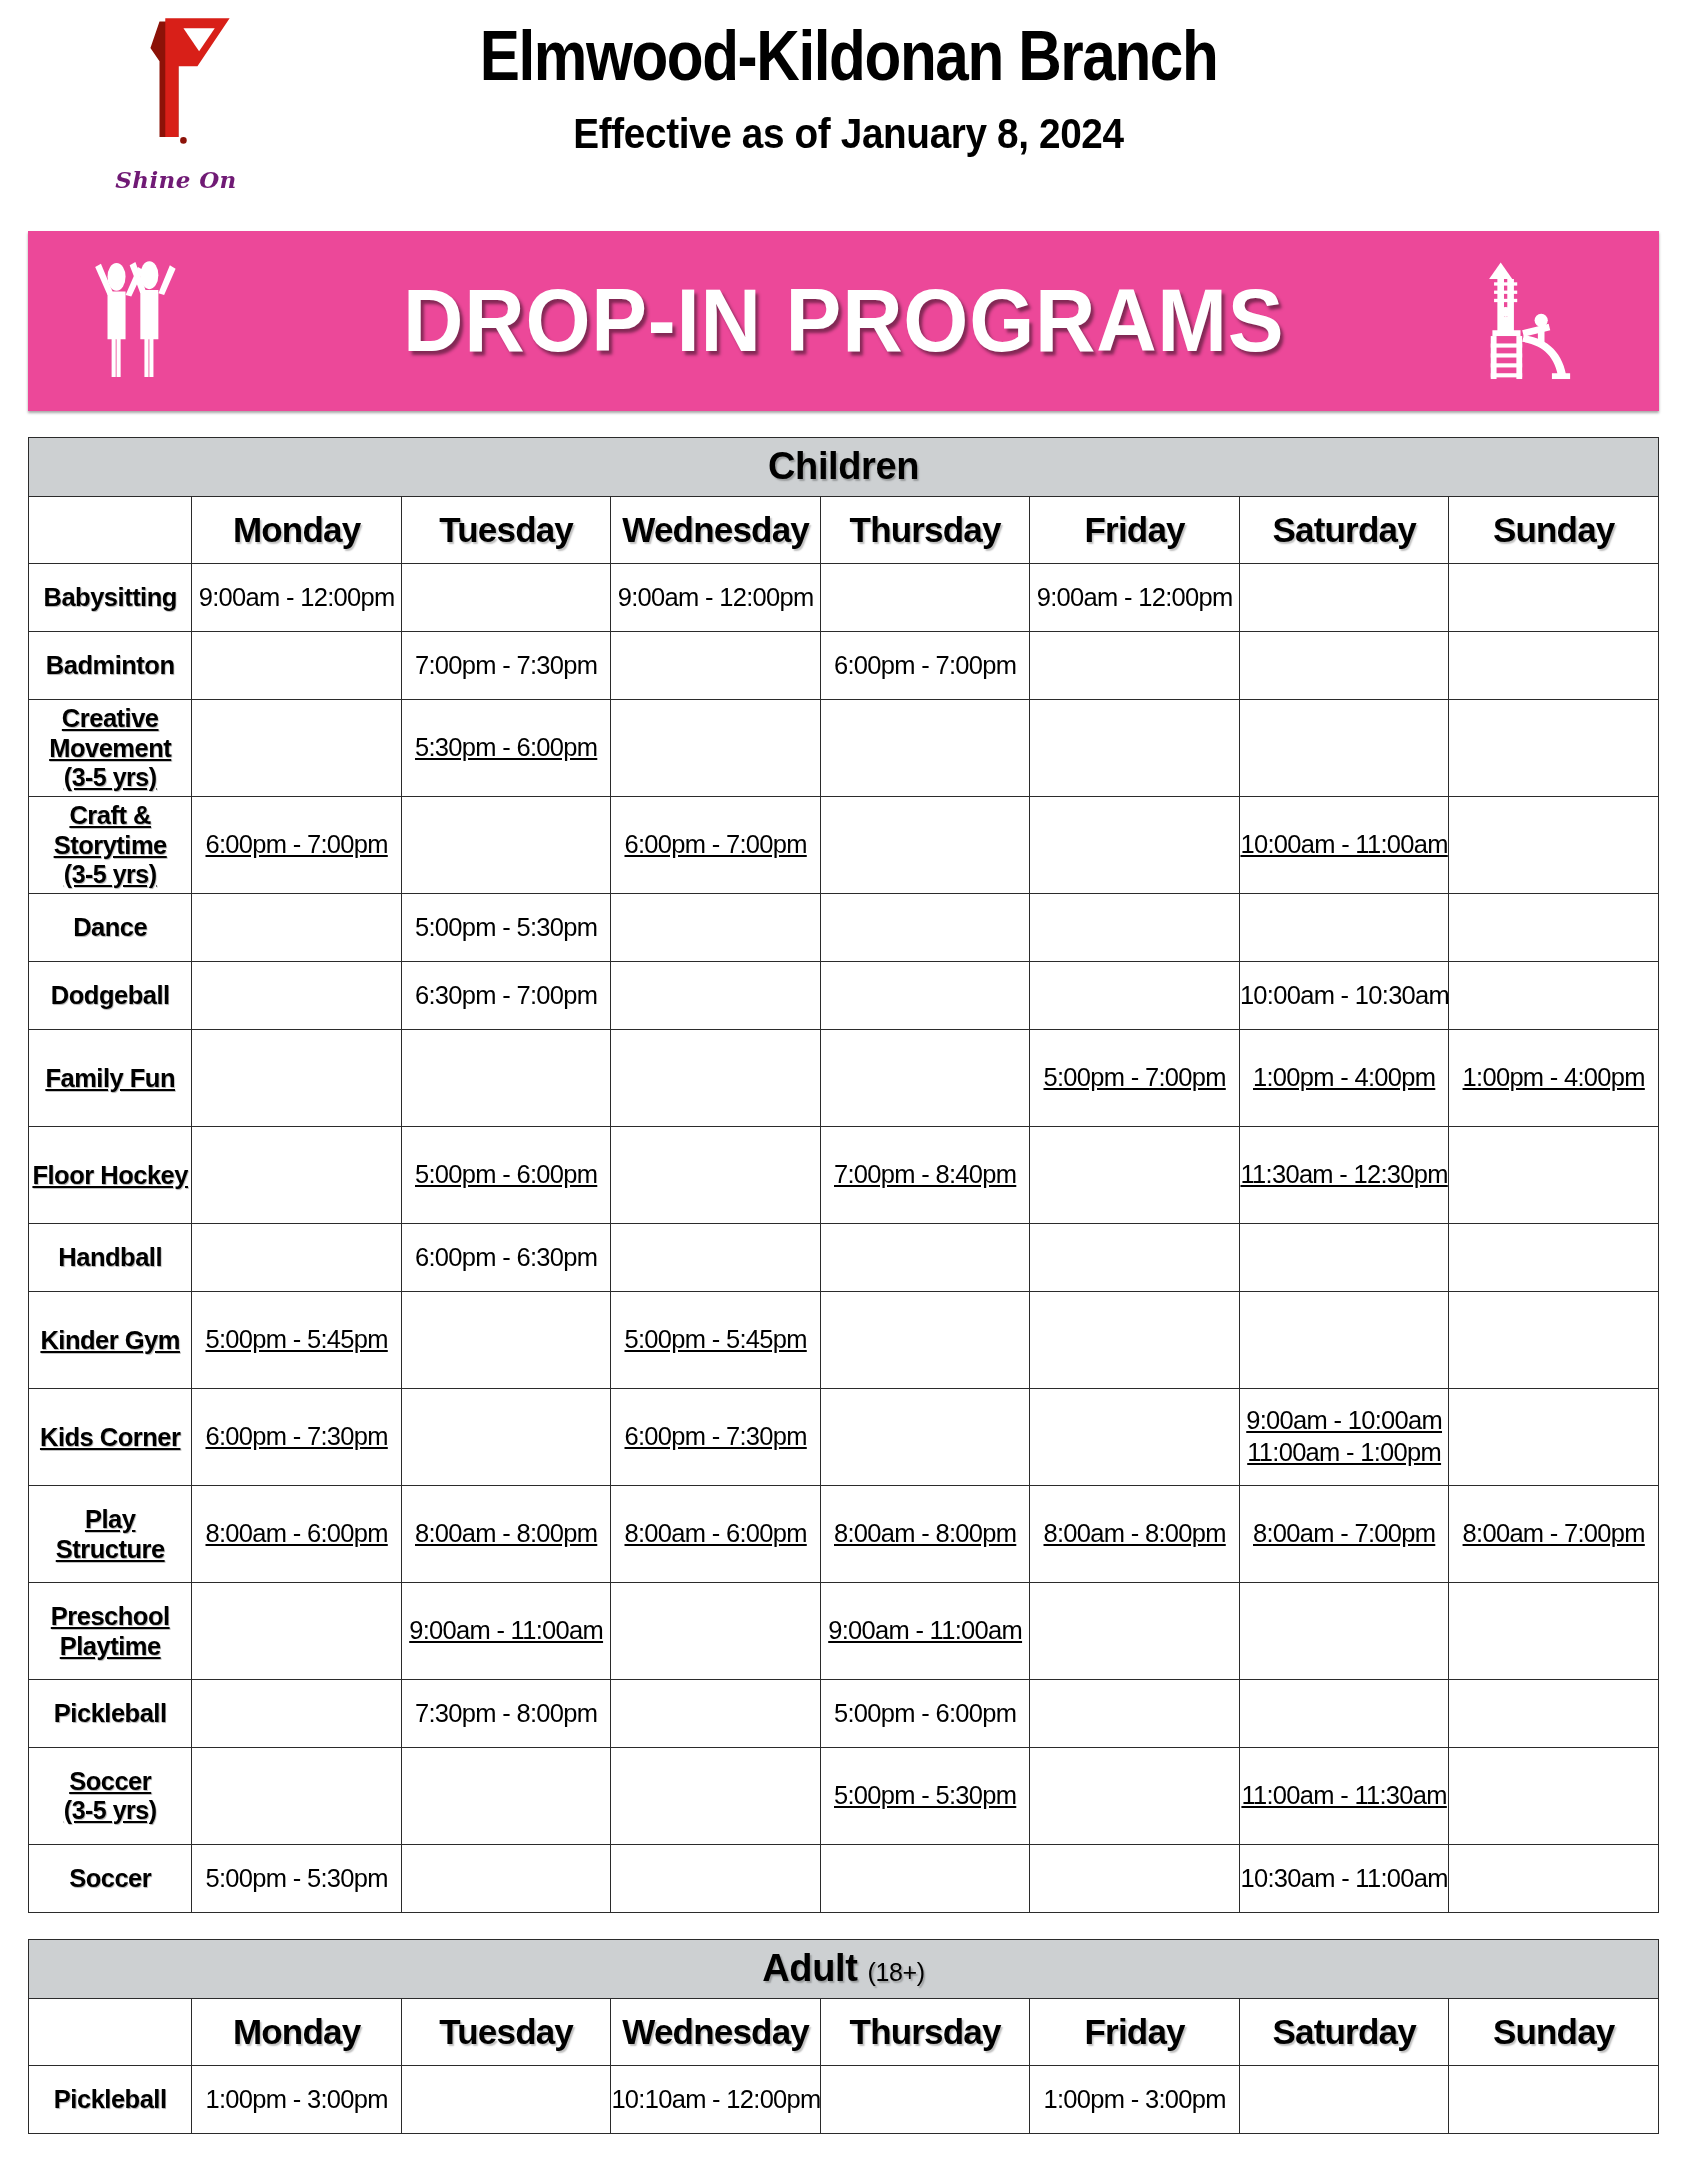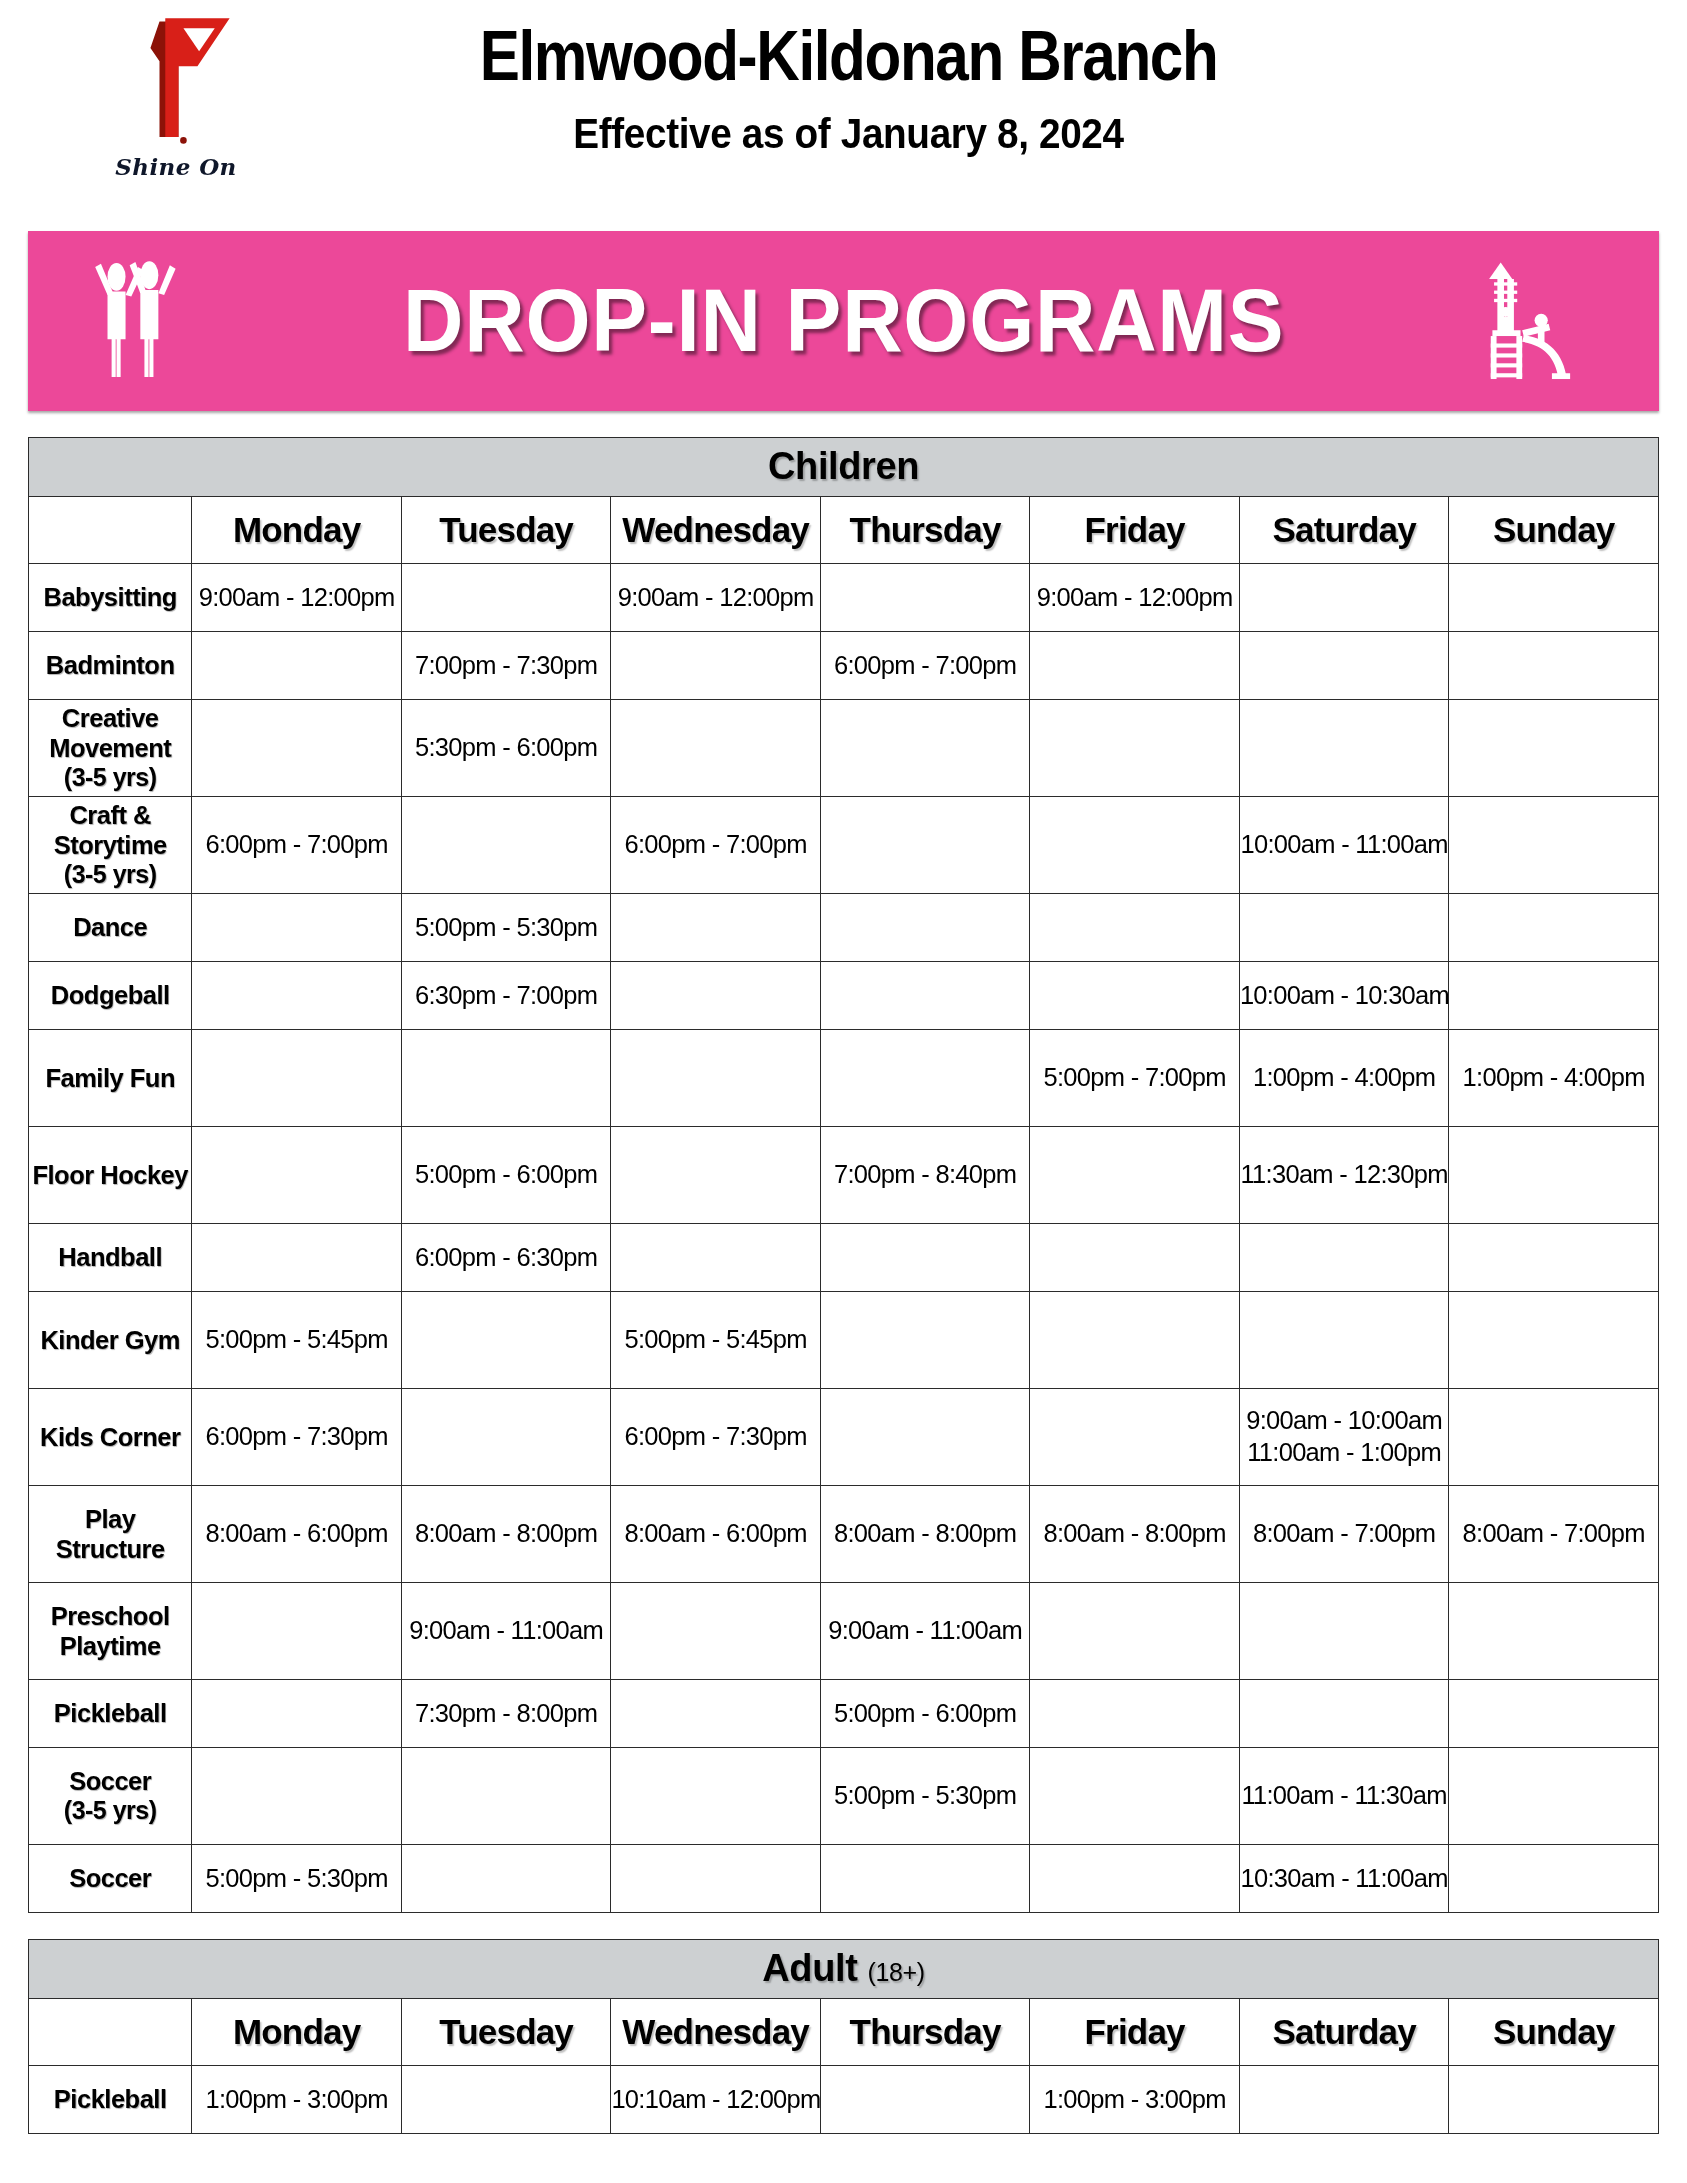--- a/index.html
+++ b/index.html
@@ -34,22 +34,22 @@
     width: 148px;
     height: 177px;
     text-align: center;
   }
   .logo svg { display: block; margin: 0 auto; }
   .logo-tag {
     font-family: "DejaVu Serif", serif;
     font-style: italic;
     font-size: 23px;
     font-weight: 700;
-    color: #0f172a;
-    margin-top: 6px;
+    color: #701a75;
+    margin-top: 19px;
     letter-spacing: 0.4px;
   }
   .title-wrap {
     position: absolute;
     left: 10px; right: 0;
     top: 21.4px;
     text-align: center;
   }
   .branch-title {
     font-family: "Liberation Sans", sans-serif;
@@ -156,21 +156,21 @@
     font-family: "Liberation Sans", sans-serif;
     font-size: 25.5px;
     font-weight: 400;
     letter-spacing: -0.7px;
     line-height: 1.22;
     padding: 5px 1.6px;
     white-space: nowrap;
   }
   .slot .line2 { display: block; }
   tr.body-row { height: 68px; margin-top: 22px; }
-  tr.body-row.tall { height: 97px; }
+  tr.body-row.tall { height: 97px; text-decoration: underline; }
 
   
   col.c-name  { width: 163px; }
   col.c-day   { width: 209px; }
 
   
   .footer {
     margin-top: 38px;
     text-align: center;
     font-family: "Liberation Sans", sans-serif;

